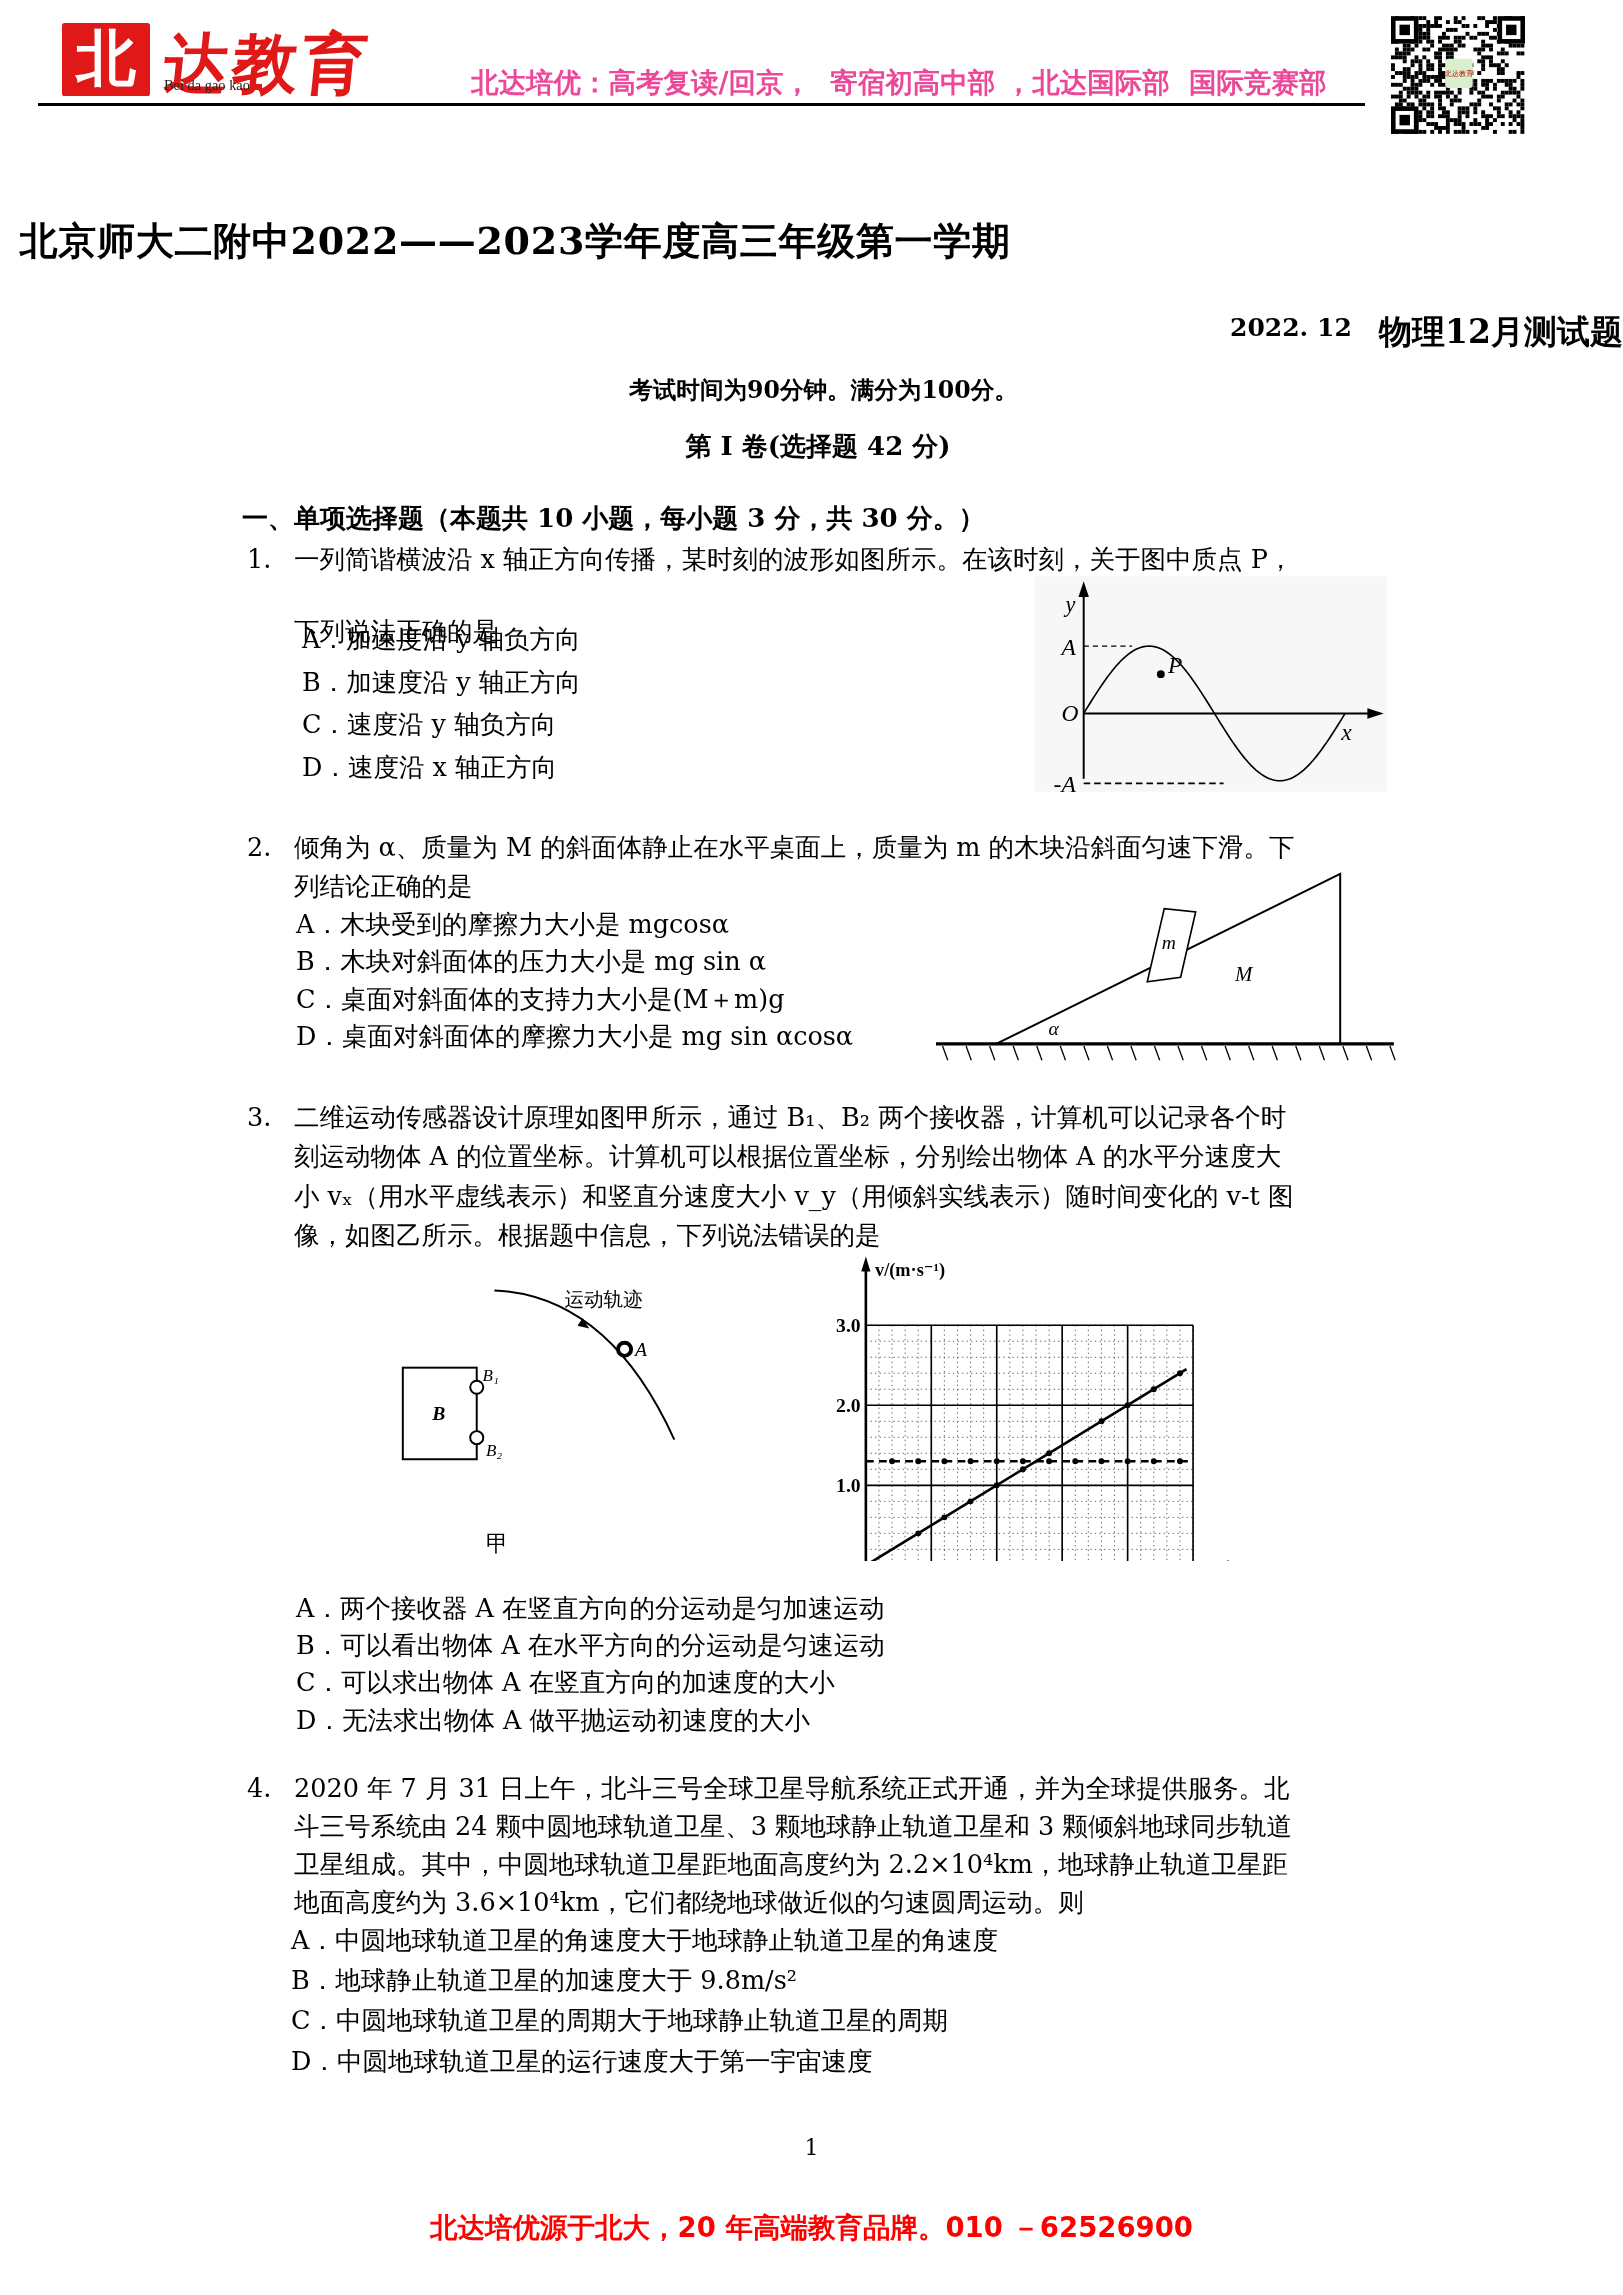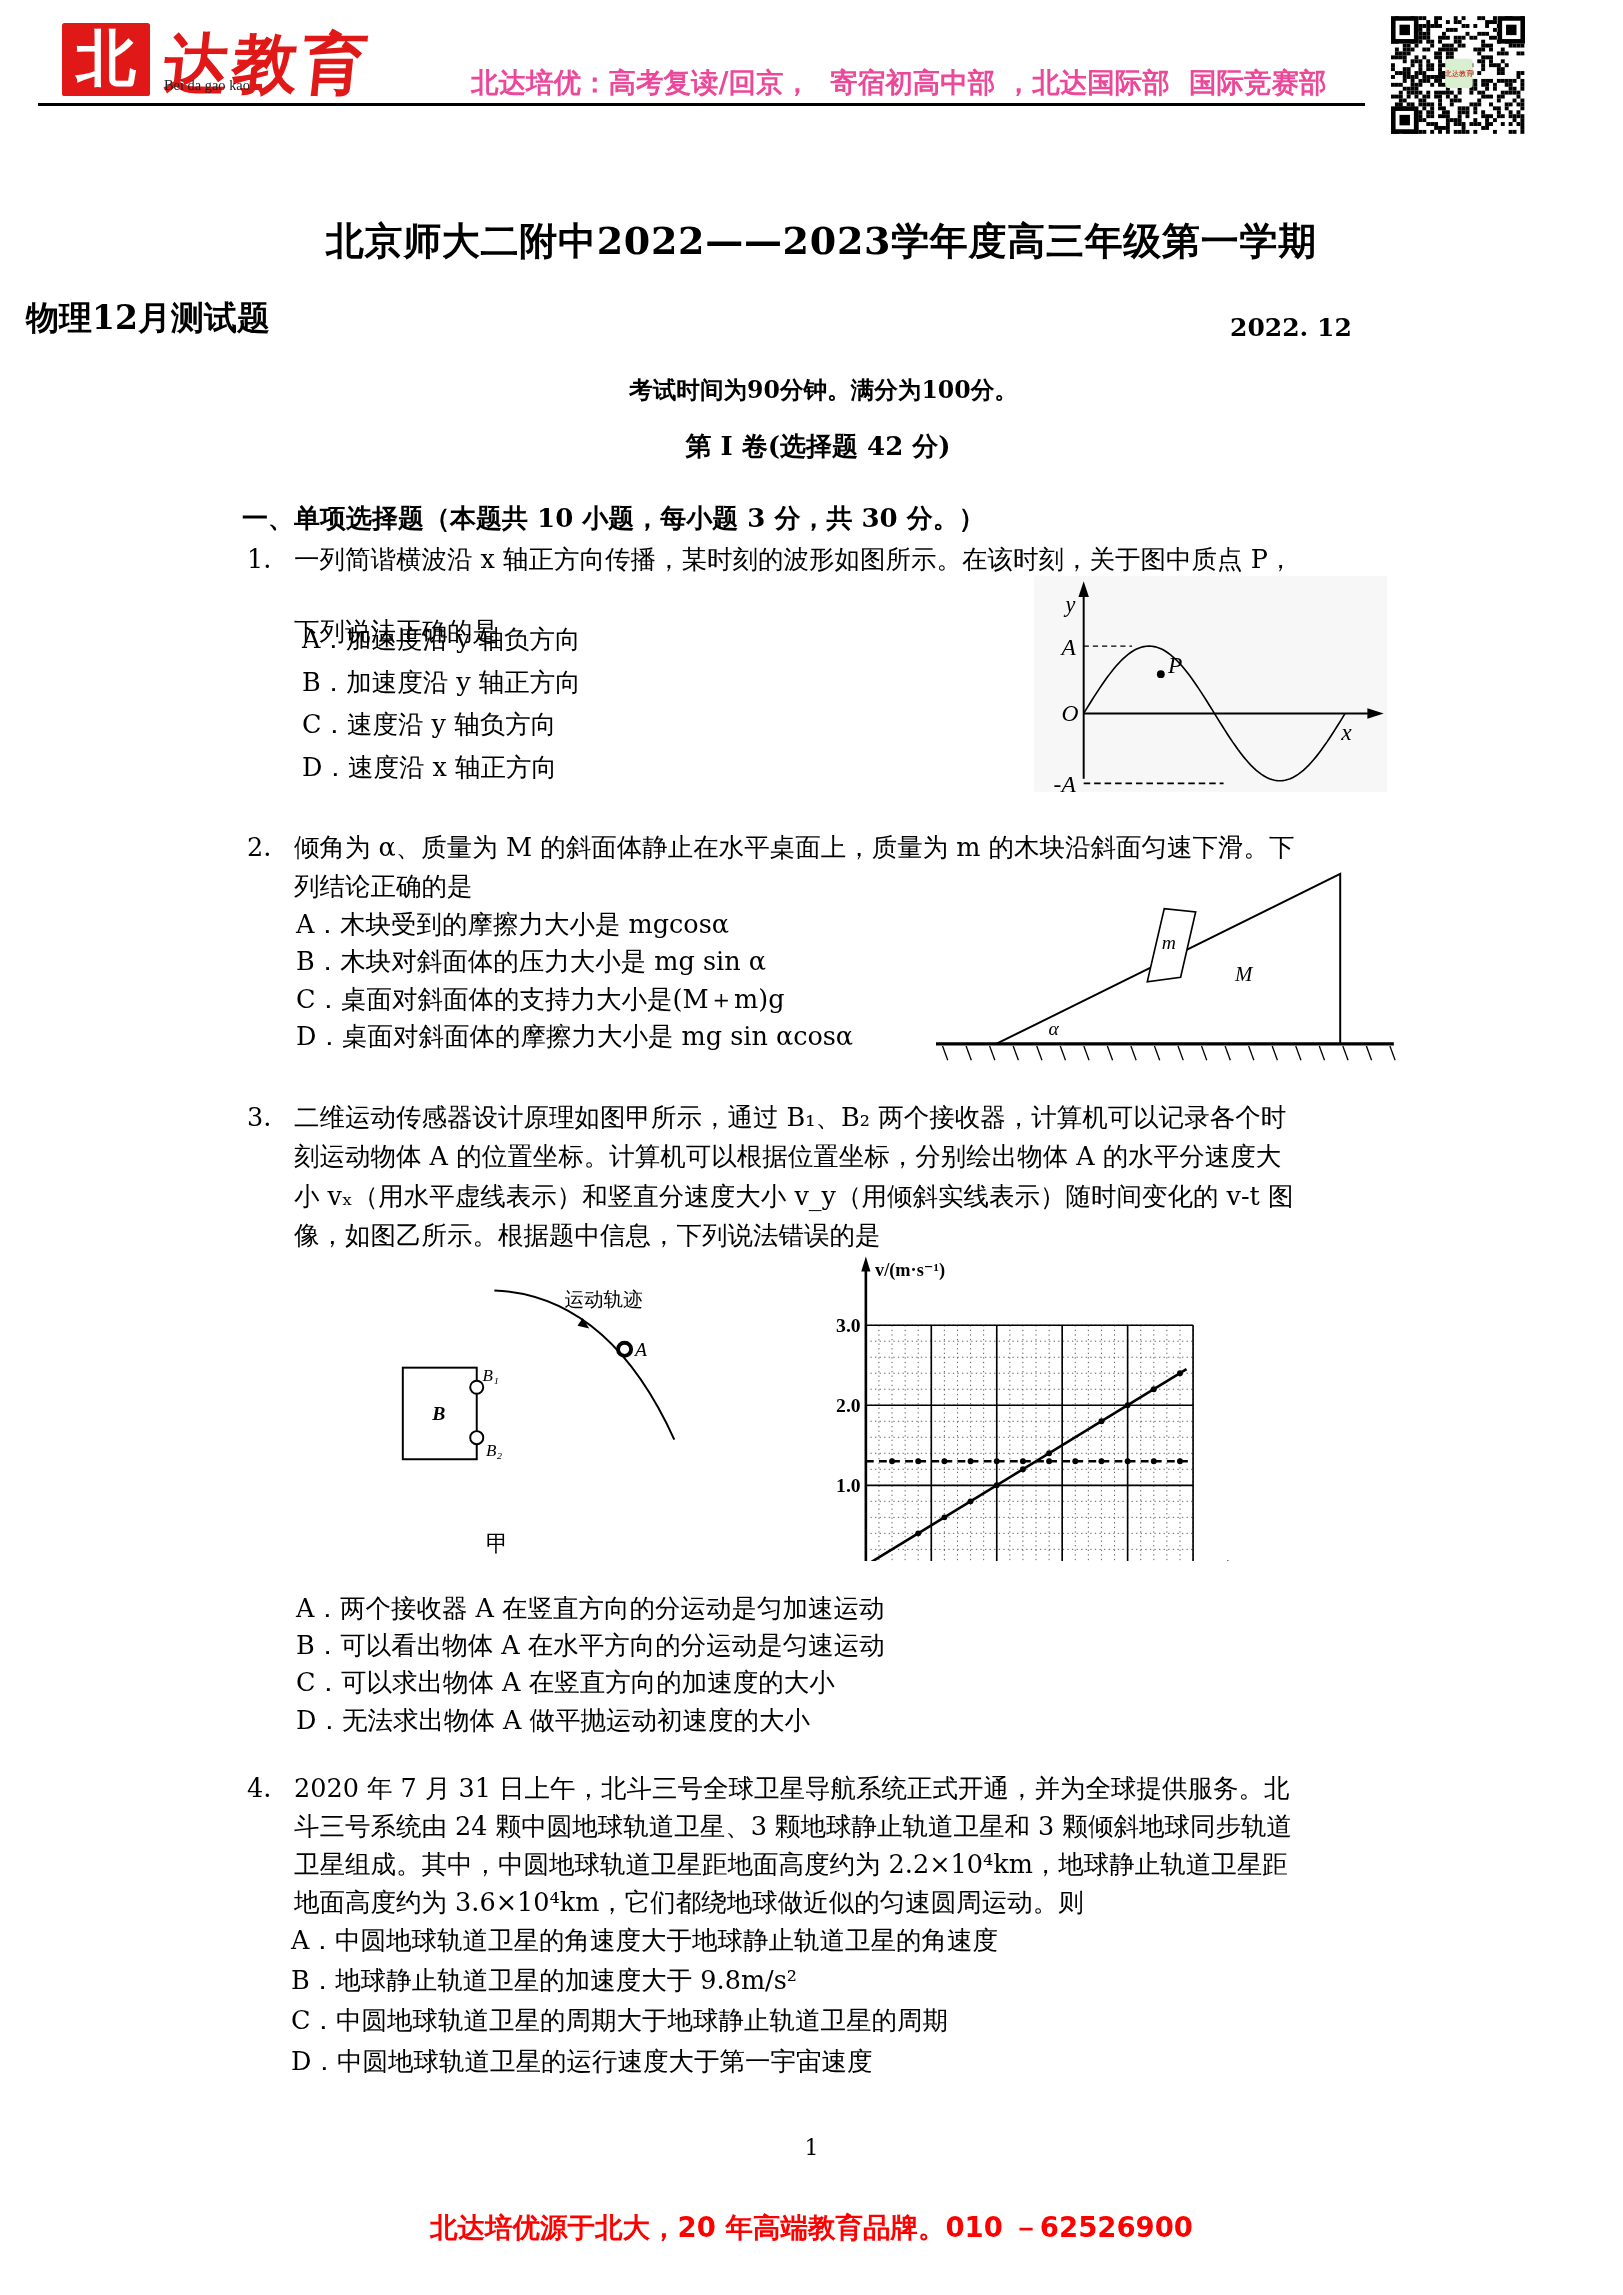--- a/index.html
+++ b/index.html
@@ -11,22 +11,22 @@
             display:flex;align-items:center;justify-content:center;color:#fff;font-size:60px;font-weight:bold;
             font-family:"DejaVu Serif",serif;border-radius:2.6px;}
   .logo-text{left:164px;top:19.6px;font-size:65px;color:#e01818;font-weight:bold;letter-spacing:3.9px;
             font-family:"DejaVu Serif",serif;transform:skewX(-6deg);}
   .logo-pinyin{left:164px;top:77px;font-size:14.4px;color:#222;font-family:"Liberation Serif",serif;}
   .logo-pinyin::after{content:"";display:inline-block;width:6.5px;height:6.5px;background:#e01818;margin-left:5.2px;}
   .slogan{left:471px;top:65px;font-size:27.5px;color:#ec4899;font-weight:bold;font-family:"DejaVu Sans",sans-serif;white-space:pre;}
   .hrule{left:38px;top:103px;width:1327px;height:2.6px;background:#000;}
   .qr{left:1391px;top:16.4px;width:134px;height:118px;}
   
-  .title1{left:0;width:1623px;top:216px;text-align:center;font-size:38px;font-weight:bold;letter-spacing:0.7px;padding-left:19.6px;box-sizing:border-box;}
-  .title2{left:0;width:1623px;top:296px;text-align:left;font-size:33px;font-weight:bold;padding-left:26px;box-sizing:border-box;}
+  .title1{left:0;width:1623px;top:216px;font-size:38px;font-weight:bold;letter-spacing:0.7px;padding-left:19.6px;box-sizing:border-box;}
+  .title2{left:0;width:1623px;top:310px;text-align:right;font-size:33px;font-weight:bold;padding-left:26px;box-sizing:border-box;}
   .date{left:1230px;top:313px;font-size:25px;font-weight:bold;}
   .info{left:0;width:1623px;top:374px;text-align:center;font-size:23.6px;font-weight:bold;padding-left:24px;box-sizing:border-box;}
   .section-title{left:0;width:1623px;top:429px;text-align:center;font-size:26px;font-weight:bold;padding-left:13px;box-sizing:border-box;}
   .part-title{left:242px;top:501px;font-size:26px;font-weight:bold;}
   
   .line{font-size:25.5px;line-height:42px;white-space:nowrap;}
   .num{left:247px;}
   .body{left:294px;}
   .opt{left:302px;}
   .opt-narrow{left:296px;}

